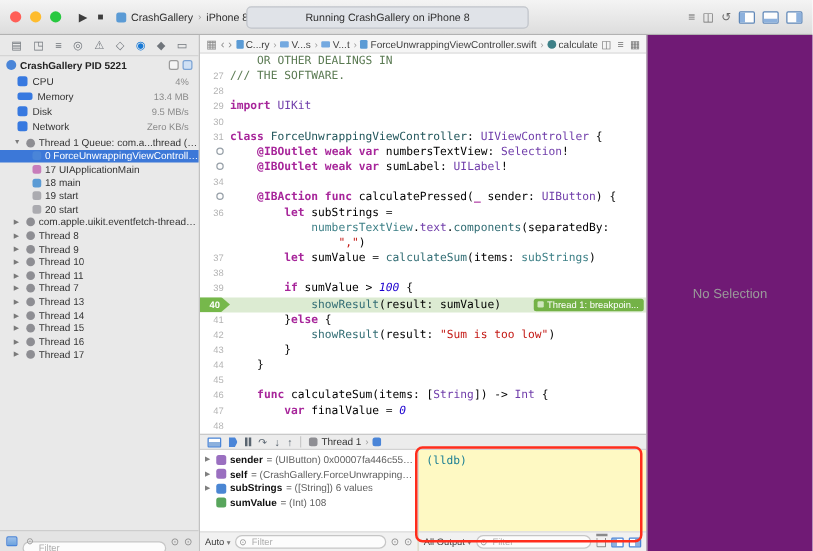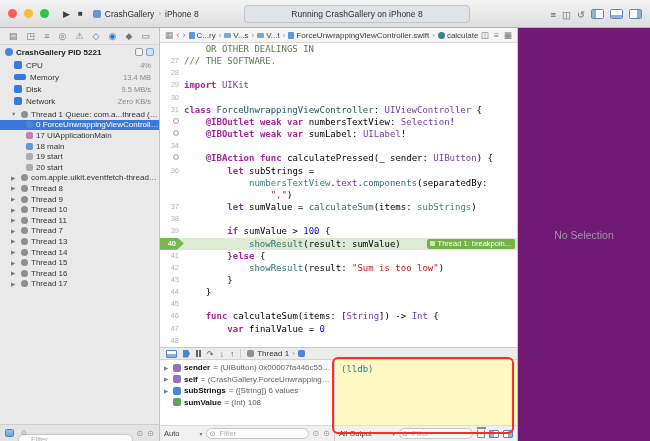--- a/index.html
+++ b/index.html
@@ -14,21 +14,21 @@
   .traffic{display:flex;gap:7px;margin:0 10px 0 8px;}
   .tl{width:9px;height:9px;border-radius:50%;}
   .tl.red{background:#ff5f57;}.tl.yellow{background:#febc2e;}.tl.green{background:#28c840;}
   .tb-btn{font-size:9px;color:#3d3d3d;margin:0 4px;cursor:default;}
   .tb-btn.stop{font-size:8px;}
   .scheme{display:flex;align-items:center;gap:4px;font-size:8.5px;color:#2e2e2e;margin-left:6px;white-space:nowrap;}
   .scheme-icon{width:8px;height:8px;border-radius:2px;background:#5b9bd5;display:inline-block;}
   .crumb-sep{color:#9a9a9a;font-size:8px;}
   .status-pill{position:absolute;left:197px;top:5px;width:226px;height:18px;
     background:#e0e3e8;border:1px solid #c0c4ca;border-radius:4px;
-    display:flex;align-items:center;justify-content:center;font-size:8.5px;color:#2f2f2f;margin-left:47px;}
+    display:flex;align-items:center;justify-content:center;font-size:8.5px;color:#2f2f2f;}
   .tb-right{position:absolute;right:8px;top:0;height:28px;display:flex;align-items:center;gap:6px;}
   .tb-icon{font-size:9.5px;color:#6a6a6a;}
   .ptog{width:13px;height:10px;border:1px solid #5f87b8;border-radius:1.5px;position:relative;background:#fdfdfd;}
   .ptog.left:before{content:"";position:absolute;left:0;top:0;bottom:0;width:4px;background:#8db1dd;}
   .ptog.bottom:before{content:"";position:absolute;left:0;right:0;bottom:0;height:3.5px;background:#8db1dd;}
   .ptog.right:before{content:"";position:absolute;right:0;top:0;bottom:0;width:4px;background:#8db1dd;}
 
   
   .navigator{position:absolute;left:0;top:28px;width:160px;bottom:0;background:#e9e9e9;
     border-right:1px solid #c2c2c2;overflow:hidden;}
@@ -99,21 +99,21 @@
     padding:0 4px 0 3px;border-radius:2px;white-space:nowrap;flex:0 0 auto;}
   .bp-ann:before{content:"";display:inline-block;width:5px;height:5px;background:#cfe6bd;
     margin-right:3px;border-radius:1px;}
   .tk-pl{color:#000;}
   .tk-kw{color:#a7259a;font-weight:bold;}
   .tk-ty{color:#703daa;}
   .tk-tn{color:#23575c;}
   .tk-fn{color:#326d74;}
   .tk-pj{color:#3e8087;}
   .tk-str{color:#c41a16;}
-  .tk-num{color:#1c00cf;}
+  .tk-num{color:#1c00cf;font-style:italic;}
   .tk-cmt{color:#5a7a52;}
 
   
   .debugbar{position:absolute;left:160px;top:347px;width:357px;height:13px;background:#ececec;
     border-top:1px solid #c9c9c9;border-bottom:1px solid #d2d2d2;display:flex;align-items:center;
     gap:6px;padding:0 6px;font-size:8px;color:#4c555e;white-space:nowrap;overflow:hidden;}
   .icon-debugpane{width:11px;height:8px;border:1px solid #4a85d8;border-radius:1px;
     background:linear-gradient(#ffffff 45%,#8db1dd 45%);}
   .icon-bp{width:7px;height:8px;background:#4a85d8;
     clip-path:polygon(0 0,70% 0,100% 50%,70% 100%,0 100%);}
@@ -130,21 +130,21 @@
   .var-rows{padding-top:2px;}
   .var-row{display:flex;align-items:center;height:11.5px;gap:3px;padding-left:4px;
     font-size:8px;white-space:nowrap;overflow:hidden;}
   .var-disc{width:6px;font-size:5.5px;color:#808080;flex:0 0 auto;}
   .var-icon{width:8px;height:8px;border-radius:2px;flex:0 0 auto;}
   .var-name{font-weight:bold;color:#111;}
   .var-value{color:#606060;overflow:hidden;text-overflow:ellipsis;}
   .pane-bottom{position:absolute;left:0;right:0;bottom:0;height:16px;background:#f1f1f1;
     border-top:1px solid #dcdcdc;display:flex;align-items:center;gap:4px;padding:0 4px;
     font-size:7.5px;color:#3d3d3d;}
-  .scope{display:flex;align-items:center;gap:20px;white-space:nowrap;}
+  .scope{display:flex;align-items:center;gap:2px;white-space:nowrap;}
   .scope .chev{font-size:6px;color:#777;}
   .round-ic{font-size:8px;color:#8b8b8b;}
   .console{position:absolute;left:334px;top:360px;width:183px;bottom:0;background:#fef9c3;
     border-left:1px solid #cfcfcf;overflow:hidden;}
   .lldb{position:absolute;left:6px;top:4px;font-family:"DejaVu Sans Mono",monospace;
     font-size:9px;color:#1b7f94;}
   .trash{width:8px;height:8px;position:relative;border:1px solid #8a8a8a;border-top:none;
     border-radius:0 0 1.5px 1.5px;flex:0 0 auto;}
   .trash:before{content:"";position:absolute;top:-2.5px;left:-1.5px;right:-1.5px;height:1.5px;background:#8a8a8a;}
   .ctoggle{width:10px;height:8px;border:1px solid #4a85d8;border-radius:1px;flex:0 0 auto;}

